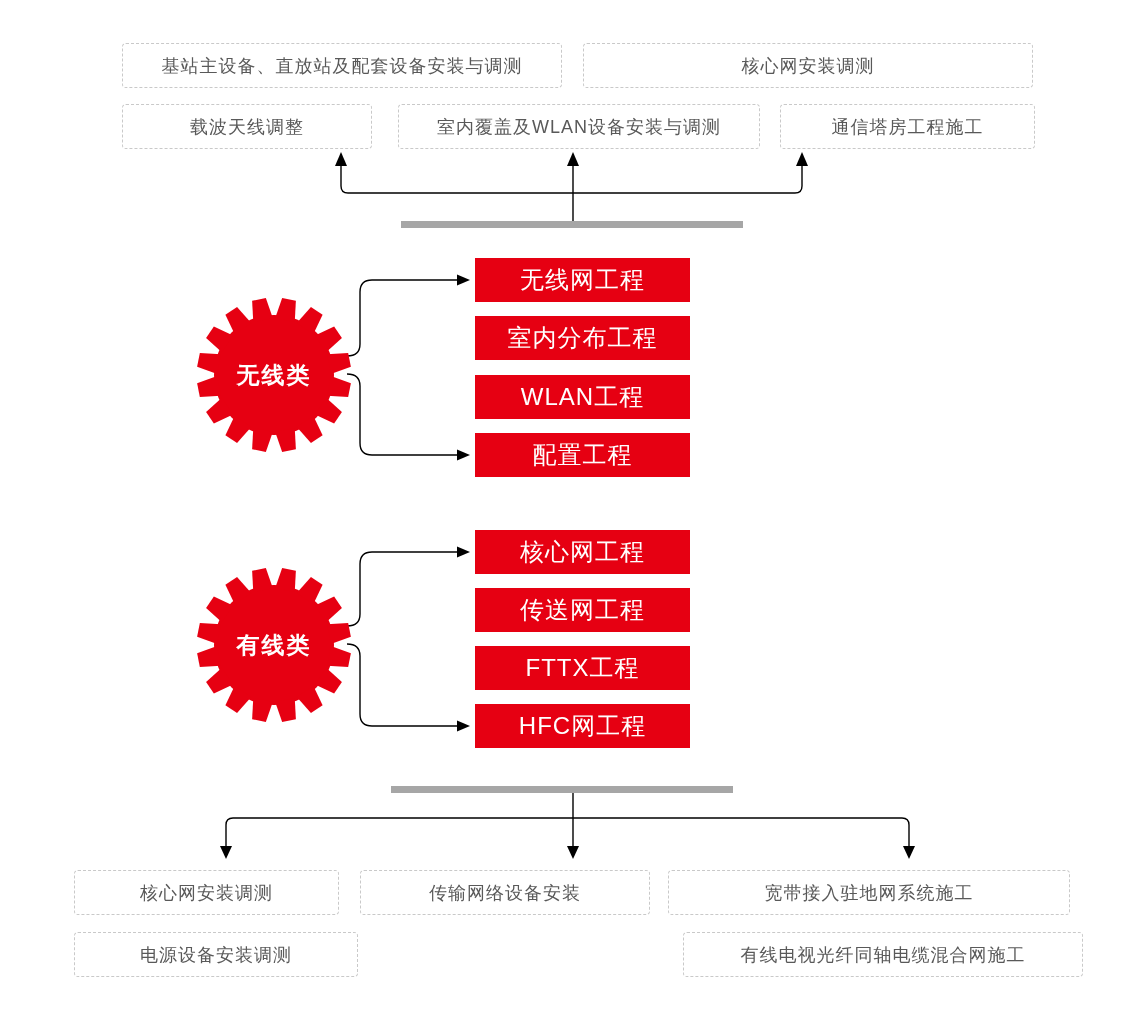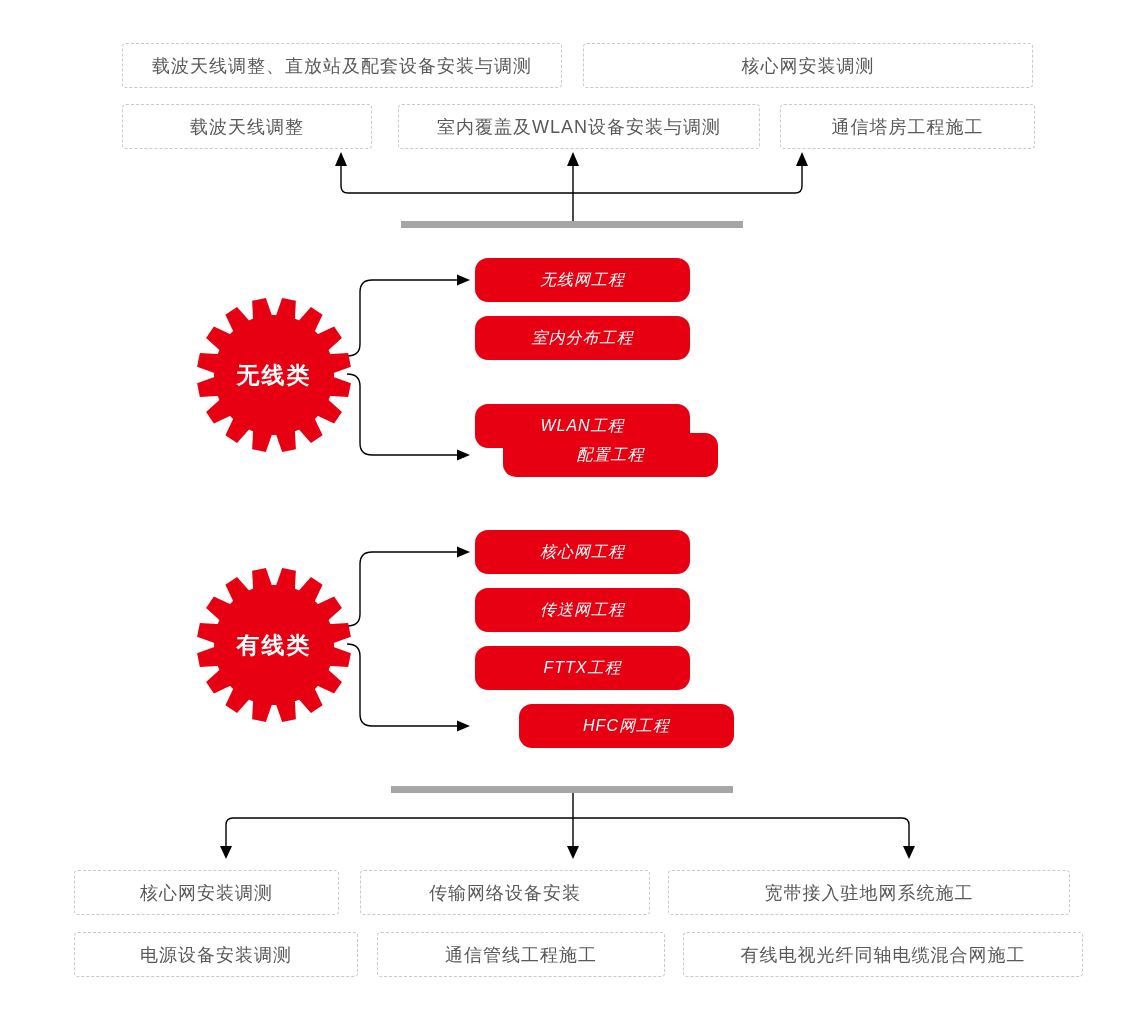--- a/index.html
+++ b/index.html
@@ -32,29 +32,28 @@
     white-space: nowrap;
     letter-spacing: 1px;
   }
   .rbox {
     position: absolute;
     box-sizing: border-box;
     left: 475px;
     width: 215px;
     height: 44px;
     background: #e60012;
-    border-radius: 13px;
+    border-radius: 0;
     color: #ffffff;
-    font-size: 16px;
+    font-size: 24px;
     display: flex;
     align-items: center;
     justify-content: center;
     white-space: nowrap;
     letter-spacing: 1px;
-    font-style: italic;
   }
   .gear-label {
     position: absolute;
     left: 194px;
     width: 160px;
     height: 36px;
     line-height: 36px;
     text-align: center;
     color: #ffffff;
     font-size: 23px;
@@ -67,22 +66,22 @@
     height: 7px;
     background: #a6a6a6;
   }
   
   .tb1 { left: 122px; top: 43px;  width: 440px; }
   .tb2 { left: 583px; top: 43px;  width: 450px; }
   .tb3 { left: 122px; top: 104px; width: 250px; }
   .tb4 { left: 398px; top: 104px; width: 362px; }
   .tb5 { left: 780px; top: 104px; width: 255px; }
   
-  .rb1 { top: 258px; } .rb2 { top: 316px; text-align: right; } .rb3 { top: 375px; margin-top: 29px; } .rb4 { top: 433px; margin-left: 28px; }
-  .rb5 { top: 530px; } .rb6 { top: 588px; } .rb7 { top: 646px; } .rb8 { top: 704px; margin-left: 44px; }
+  .rb1 { top: 258px; } .rb2 { top: 316px; text-align: right; } .rb3 { top: 375px; } .rb4 { top: 433px; }
+  .rb5 { top: 530px; } .rb6 { top: 588px; } .rb7 { top: 646px; } .rb8 { top: 704px; }
   
   .gl1 { top: 357px; } .gl2 { top: 627px; }
   
   .bar1 { left: 401px; top: 221px; width: 342px; }
   .bar2 { left: 391px; top: 786px; width: 342px; }
   
   .bb1 { left: 74px;  top: 870px; width: 265px; }
   .bb2 { left: 360px; top: 870px; width: 290px; }
   .bb3 { left: 668px; top: 870px; width: 402px; text-align: right; }
   .bb4 { left: 74px;  top: 932px; width: 284px; }
@@ -137,21 +136,21 @@
 
     <path class="cline" d="M 573 793 L 573 846 M 226 846 L 226 825 Q 226 818 233 818 L 902 818 Q 909 818 909 825 L 909 846"></path>
     <polygon class="ahead" points="226,859 220,846 232,846"></polygon>
     <polygon class="ahead" points="573,859 567,846 579,846"></polygon>
     <polygon class="ahead" points="909,859 903,846 915,846"></polygon>
 
     <use href="#gear-shape" transform="translate(274,375)" fill="#e60012"></use>
     <use href="#gear-shape" transform="translate(274,645)" fill="#e60012"></use>
   </svg>
 
-  <div class="dbox tb1">载波天线调整、直放站及配套设备安装与调测</div>
+  <div class="dbox tb1">基站主设备、直放站及配套设备安装与调测</div>
   <div class="dbox tb2">核心网安装调测</div>
   <div class="dbox tb3">载波天线调整</div>
   <div class="dbox tb4">室内覆盖及WLAN设备安装与调测</div>
   <div class="dbox tb5">通信塔房工程施工</div>
 
   <div class="divider-bar bar1"></div>
   <div class="divider-bar bar2"></div>
 
   <div class="gear-label gl1">无线类</div>
   <div class="gear-label gl2">有线类</div>
@@ -163,16 +162,15 @@
 
   <div class="rbox rb5">核心网工程</div>
   <div class="rbox rb6">传送网工程</div>
   <div class="rbox rb7">FTTX工程</div>
   <div class="rbox rb8">HFC网工程</div>
 
   <div class="dbox bb1">核心网安装调测</div>
   <div class="dbox bb2">传输网络设备安装</div>
   <div class="dbox bb3">宽带接入驻地网系统施工</div>
   <div class="dbox bb4">电源设备安装调测</div>
-  <div class="dbox bb5">通信管线工程施工</div>
   <div class="dbox bb6">有线电视光纤同轴电缆混合网施工</div>
 
 </div>
 
 </body></html>

